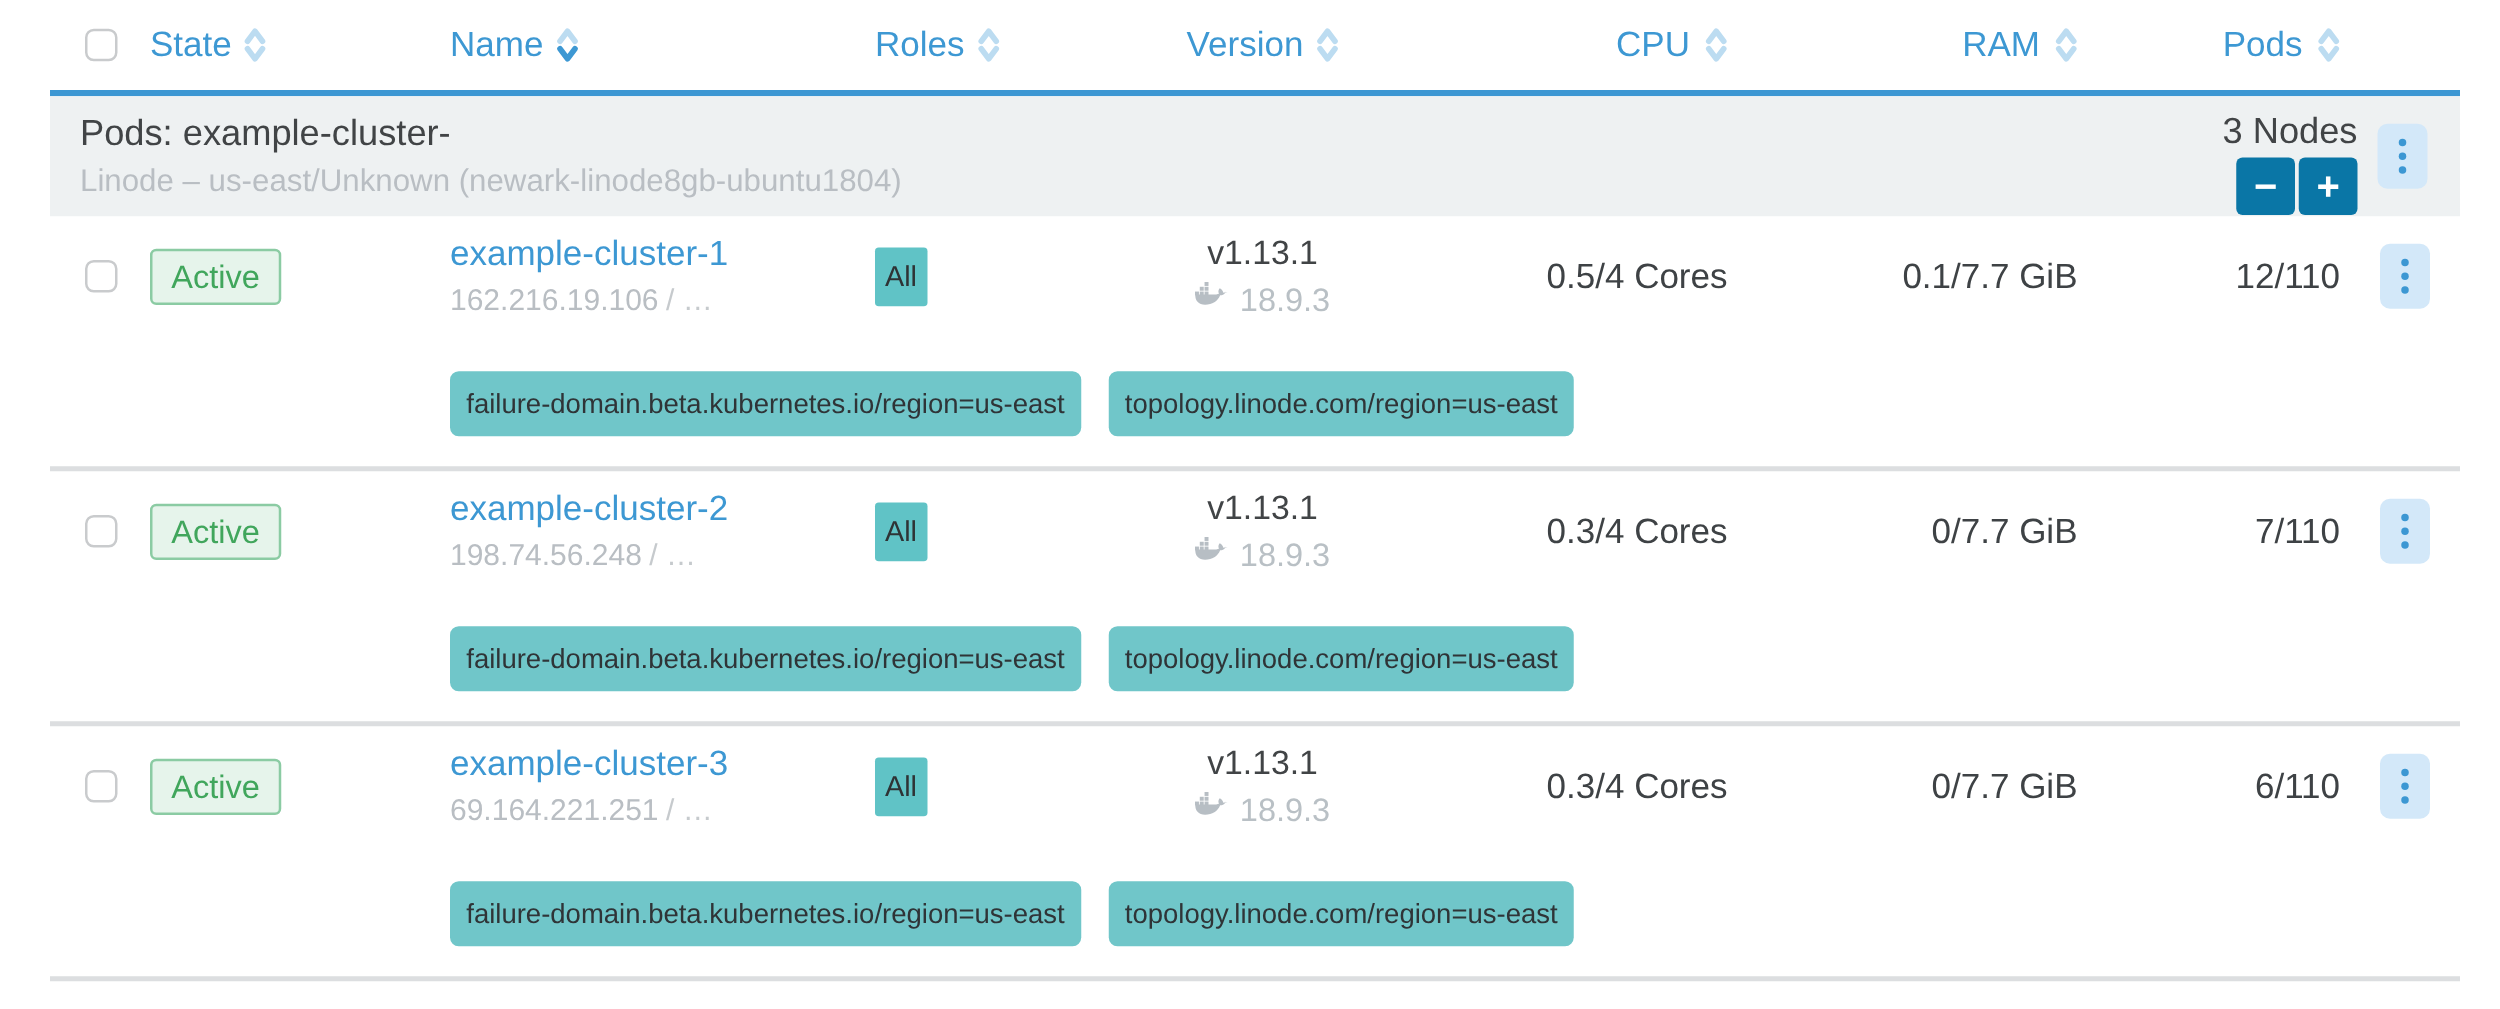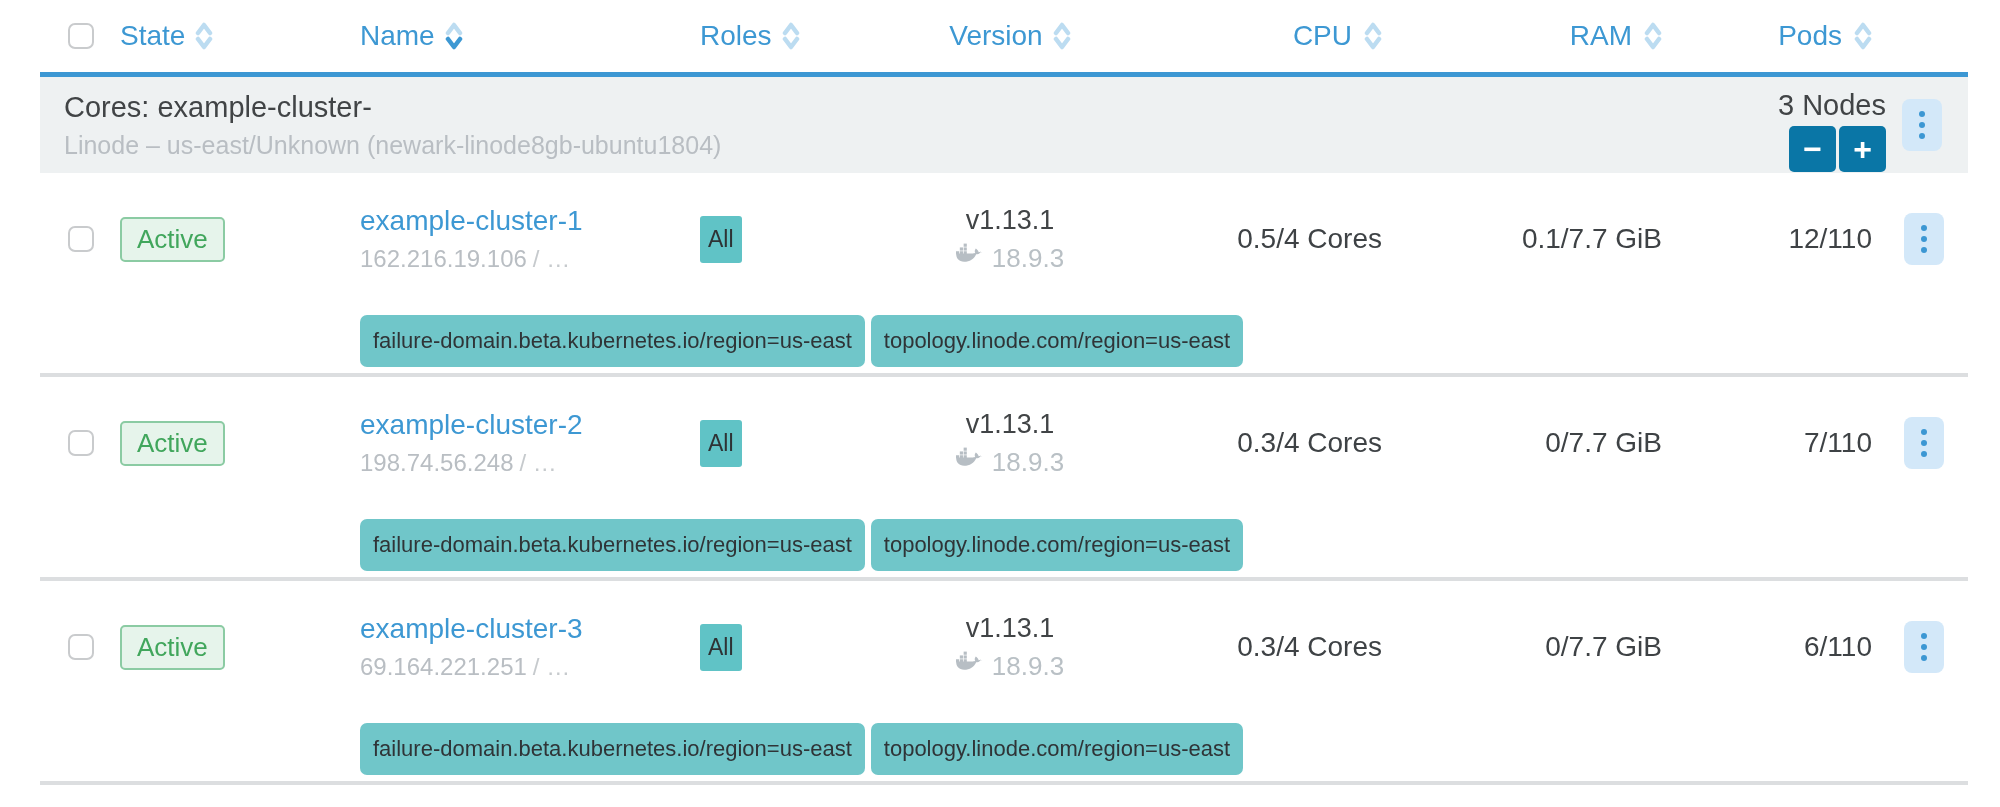--- a/index.html
+++ b/index.html
@@ -40,40 +40,40 @@
     border-radius: 5px; font-size: 32px; font-weight: 700; line-height: 1; cursor: pointer;
     display: flex; align-items: center; justify-content: center; font-family: inherit; }
   .kebab { width: 40px; height: 52px; background: #d3e8f9; border: none; border-radius: 8px;
     cursor: pointer; display: flex; align-items: center; justify-content: center; }
   .pool-right .kebab { margin-left: 16px; }
   .kebab-dots { display: block; }
   .kebab-dots i { display: block; width: 6px; height: 6px; border-radius: 50%;
     background: #3c97d3; margin: 5px auto; }
 
   
-  .node-row { height: 204px; border-bottom: 4px solid #dcdee0; padding-top: 20px; }
+  .node-row { height: 204px; border-bottom: 4px solid #dcdee0; padding-top: 2px; }
   .row-main { height: 92px; }
   .cell { font-size: 28px; color: #3e4245; }
   .c-cpu, .c-ram, .c-pods { text-align: right; padding-right: 8px; }
   .c-actions { display: flex; justify-content: center; }
 
   .badge-active { display: inline-block; font-size: 26px; color: #41a65c;
     background: #e6f4eb; border: 2px solid #8bcba3; border-radius: 5px; padding: 5px 15px; }
   .node-link { font-size: 28px; color: #3d98d3; text-decoration: none; cursor: pointer; }
   .addr { margin-top: 8px; font-size: 24px; color: #b9bec3; }
   .addr .suffix { color: #c6cacd; margin-left: 6px; }
   .badge-role { display: inline-block; font-size: 23px; color: #2e3335;
     background: #60c3c6; border-radius: 3px; padding: 10px 8px; }
   .c-version { text-align: center; }
   .kver { font-size: 27px; color: #414446; }
   .dver { margin-top: 7px; font-size: 26px; color: #b9c0c5; display: flex;
     justify-content: center; gap: 9px; }
   .docker-icon { color: #b7bec4; display: inline-flex; }
 
-  .row-tags { display: flex; gap: 6px; margin-left: 320px; margin-top: 30px; }
+  .row-tags { display: flex; gap: 22px; margin-left: 320px; margin-top: 30px; }
   .tag { display: inline-block; background: #70c6c9; color: #2f3437; font-size: 22px;
     padding: 13px 13px; border-radius: 7px; }
 </style>
 </head>
 <body>
 
 <div class="table">
 
   <div class="grid-line header-row">
     <div class="hcell c-check">
@@ -126,21 +126,21 @@
       <svg class="sort" width="18" height="30" viewBox="0 0 18 30">
           <path d="M3 12 L9 4 L15 12"></path>
           <path d="M3 18 L9 26 L15 18"></path>
         </svg>
     </div>
     <div class="hcell"></div>
   </div>
 
   <div class="pool-row">
     <div class="pool-info">
-      <div class="pool-title">Cores: example-cluster-</div>
+      <div class="pool-title">Pods: example-cluster-</div>
       <div class="pool-subtitle">Linode – us-east/Unknown (newark-linode8gb-ubuntu1804)</div>
     </div>
     <div class="pool-right">
       <div class="pool-scale">
         <div class="nodes-count">3 Nodes</div>
         <div class="scale-buttons">
           <button class="scale-btn">−</button>
           <button class="scale-btn">+</button>
         </div>
       </div>

